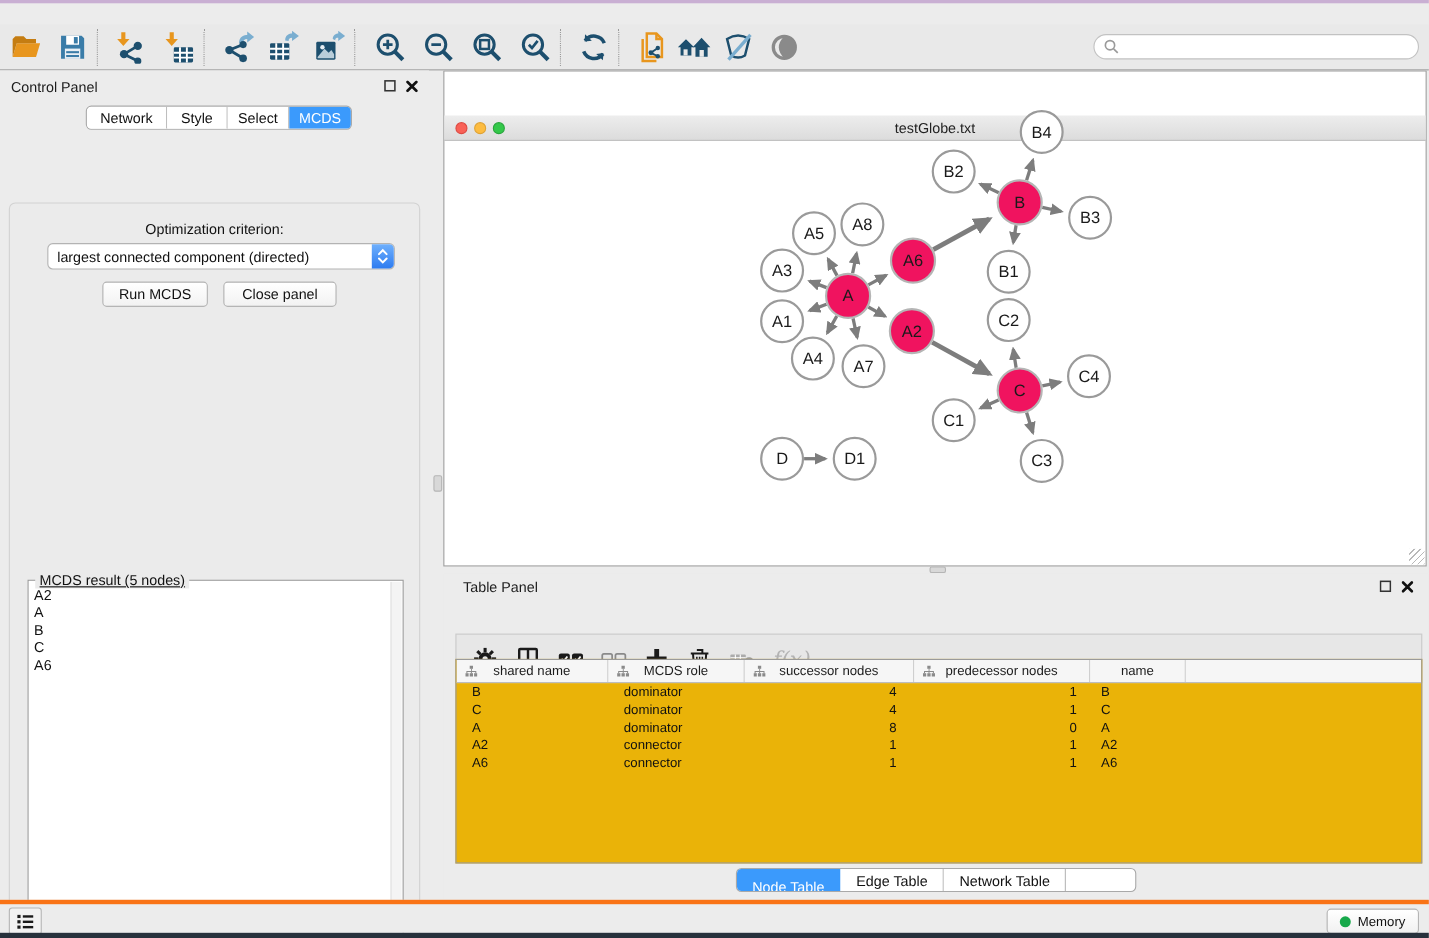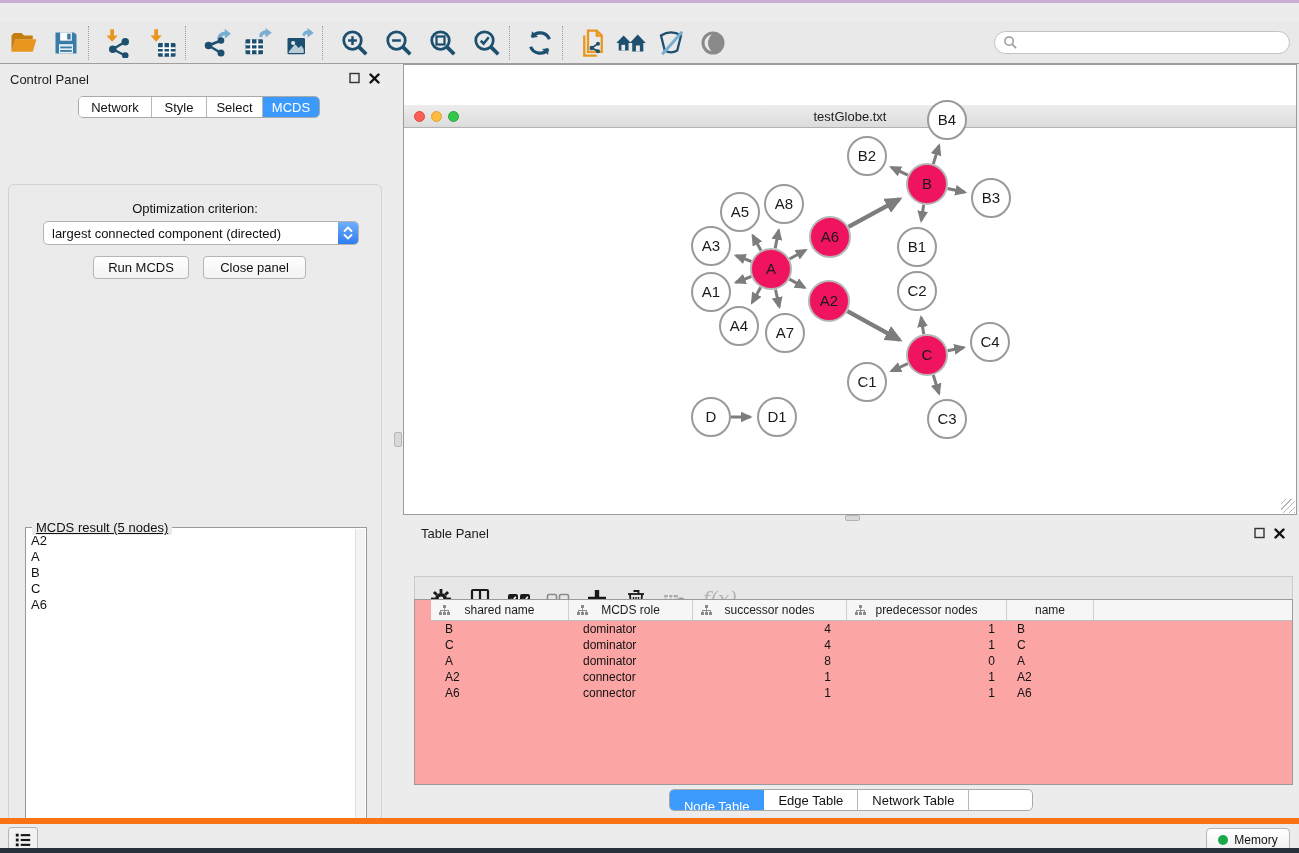--- a/index.html
+++ b/index.html
@@ -78,40 +78,40 @@
       linear-gradient(135deg, transparent 50%, transparent 50%),
       repeating-linear-gradient(135deg, transparent 0 3px, #b8b8b8 3px 4px); }
 
   
   .tpanel { position:absolute; left:403px; top:521px; width:896px; height:297px; background:#ececec; }
   .tp-toolbar { position:absolute; left:11px; top:27px; width:879px; height:45px;
     background:#e7e7e7; border:1px solid #cacaca; display:flex; align-items:center; padding-left:10px;margin-top:28px; }
   .tp-toolbar .tbi { margin-right:7px; }
   .fx { font-family:"DejaVu Serif", serif; font-style:italic; font-size:20px; color:#b3b3b3; }
   .dtable { position:absolute; left:11px; top:78px; width:879px; height:186px;
-    background:#fca5a5; border:1px solid #9a9a9a; overflow:hidden;padding-left:16px; }
+    background:#eab308; border:1px solid #9a9a9a; overflow:hidden; }
   .thead { display:grid; grid-template-columns:138px 124px 154px 160px 87px 1fr; height:21px;
     background:#f6f6f6; border-bottom:1px solid #bdbdbd; }
   .th { position:relative; font-size:12px; color:#1c1c1c; display:flex; align-items:center;
     justify-content:center; border-right:1px solid #cfcfcf; }
   .th:last-child { border-right:none; }
   .th .colicon { position:absolute; left:8px; top:5px; }
   .trow { display:grid; grid-template-columns:138px 124px 154px 160px 87px 1fr; height:16px; }
   .td { font-size:12px; color:#111; line-height:16px; white-space:nowrap; overflow:hidden; }
   .td.l { text-align:left; padding-left:14px; }
   .td.r1 { text-align:right; padding-right:16px; }
   .td.r2 { text-align:right; padding-right:12px; }
   .td.n { text-align:left; padding-left:10px; }
   .bottom-tabs { position:absolute; left:0; right:0; top:268px; display:flex; justify-content:center; }
   .btabs { display:flex; border:1px solid #a9a9a9; border-radius:5px; overflow:hidden;
     background:#fff; height:22px; }
 
   
   .statusbar { position:absolute; left:0; top:818px; width:1299px; height:30px;
-    background:#ececec; border-top:6px solid #f97316; }
+    background:#ececec; border-top:4px solid #f97316; }
   .sb-left { position:absolute; left:8px; top:3px; width:30px; height:25px;
     background:#f2f2f2; border:1px solid #b5b5b5; border-radius:3px;
     display:flex; align-items:center; justify-content:center; }
   .memory-btn { position:absolute; right:9px; top:4px; width:84px; height:23px;
     background:linear-gradient(#ffffff,#f1f1f1); border:1px solid #b5b5b5; border-radius:4px;
     display:flex; align-items:center; justify-content:center; gap:6px; font-size:12px; color:#111; }
   .memdot { width:10px; height:10px; border-radius:50%; background:#17a94b; }
   svg { display:block; }
 </style>
 </head>

